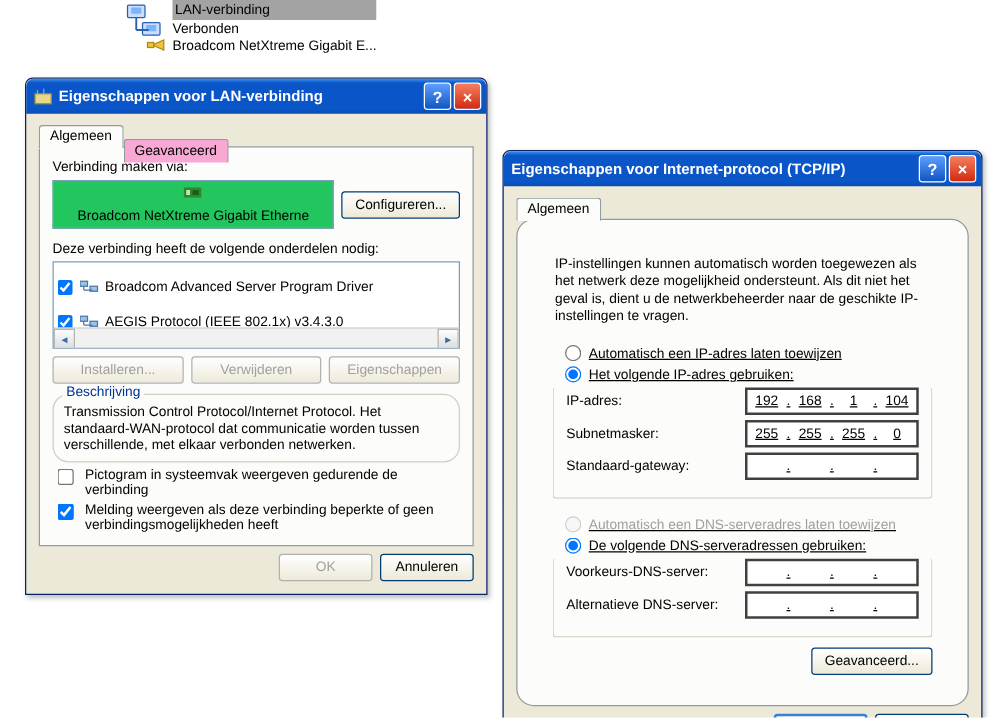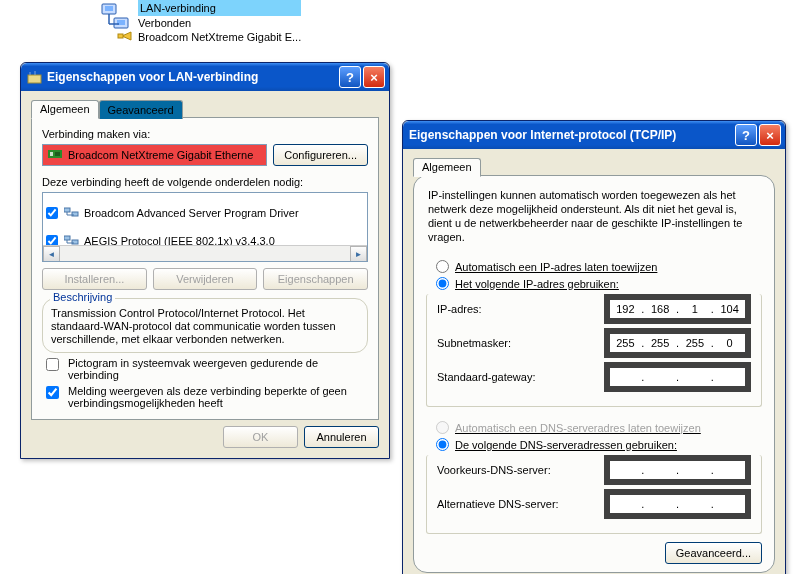--- a/index.html
+++ b/index.html
@@ -23,21 +23,21 @@
   .desktop-icon .ico {
     width: 32px;
     height: 42px;
     margin-right: 6px;
     position: relative;
   }
   .desktop-icon .ico svg { position:absolute; }
   .desktop-icon .txt {
     line-height: 14px;
   }
-  .desktop-icon .line1 { background: #7dd3fc; padding: 1px 2px; }
+  .desktop-icon .line1 { background: #a3a3a3; padding: 1px 2px; }
   
   .window {
     position: absolute;
     border: 1px solid #0A246A;
     background: #ece9d8;
     box-shadow: 2px 2px 4px rgba(0,0,0,0.25);
     border-radius: 6px 6px 0 0;
   }
   .titlebar {
     height: 28px;
@@ -76,42 +76,43 @@
     display:flex;
     border-bottom: none;
     margin-bottom: -1px;
     position: relative;
     z-index: 2;
   }
   .tab {
     border: 1px solid #919b9c;
     border-bottom: none;
     padding: 3px 8px;
-    background: #0369a1;
+    background: #f9a8d4;
     border-radius: 3px 3px 0 0;
     margin-right: 0px;
     position: relative;
-    top: 1px;
+    top: 12px;
   }
   .tab.active {
     background: #fcfcfa;
     border-bottom: 1px solid #fcfcfa;
     top: 1px;
     padding-top:2px;
   }
   .tabpanel {
     border: 1px solid #919b9c;
     background: #fcfcfa;
     padding: 10px 10px;
   }
   label.side { display:block; margin-bottom:4px;}
   .sunken {
     border: 1px solid #7f9db9;
-    background: #ef4444;
+    background: #22c55e;
     padding: 3px 5px;
+    flex-direction: column;
   }
   .row { display:flex; align-items:center; }
   button.xp {
     font: inherit;
     border: 1px solid #003c74;
     border-radius: 3px;
     background: linear-gradient(to bottom,#fff,#eee9d8);
     padding: 2px 10px;
     min-width: 75px;
     height: 22px;
@@ -167,24 +168,25 @@
   .radio { display:flex; align-items:center; gap:6px; margin:4px 0;text-decoration:underline;}
   .radio input{margin:0;}
   .fieldset {
     border:1px solid #d0d0bf; border-radius:3px;
     margin:2px 4px 8px 4px; padding:6px 10px 10px 10px;
   }
   .fieldset.noborder { border:none; padding:2px 10px 2px 10px; margin:0 4px;}
   .iprow { display:flex; align-items:center; margin:4px 0;}
   .iprow .lbl { flex:1; }
   .ipbox {
-    border:6px solid #404040; background:#fff;
+    border:2px solid #404040; background:#fff;
     width: 135px; height:18px;
     display:flex; align-items:center; justify-content:space-evenly;
     font-family: Tahoma, sans-serif;
+    text-decoration: underline;
   }
   .ipbox .oct { width:28px; text-align:center; }
   .ipbox .dot { width:4px; text-align:center; }
   .disabledtxt { color:#a0a0a0;}
 </style>
 </head>
 <body>
 
 <div class="desktop-icon">
   <div class="ico">
@@ -315,21 +317,21 @@
 <div class="window" style="left:402px; top:120px; width:382px;">
   <div class="titlebar">
     <span class="ttext">Eigenschappen voor Internet-protocol (TCP/IP)</span>
     <div class="tbtn">?</div>
     <div class="tbtn close">×</div>
   </div>
   <div class="pane">
     <div class="tabs">
       <div class="tab active">Algemeen</div>
     </div>
-    <div class="tabpanel" style="padding:8px;border-radius:14px;">
+    <div class="tabpanel" style="padding:24px;border-radius:14px;">
       <div class="intro">IP-instellingen kunnen automatisch worden toegewezen als het netwerk deze mogelijkheid ondersteunt. Als dit niet het geval is, dient u de netwerkbeheerder naar de geschikte IP-instellingen te vragen.</div>
 
       <div class="fieldset noborder">
         <div class="radio">
           <input type="radio" name="ipmode" style="">
           <span>Automatisch een IP-adres laten toewijzen</span>
         </div>
         <div class="radio">
           <input type="radio" name="ipmode" checked="" style="">
           <span>Het volgende IP-adres gebruiken:</span>

